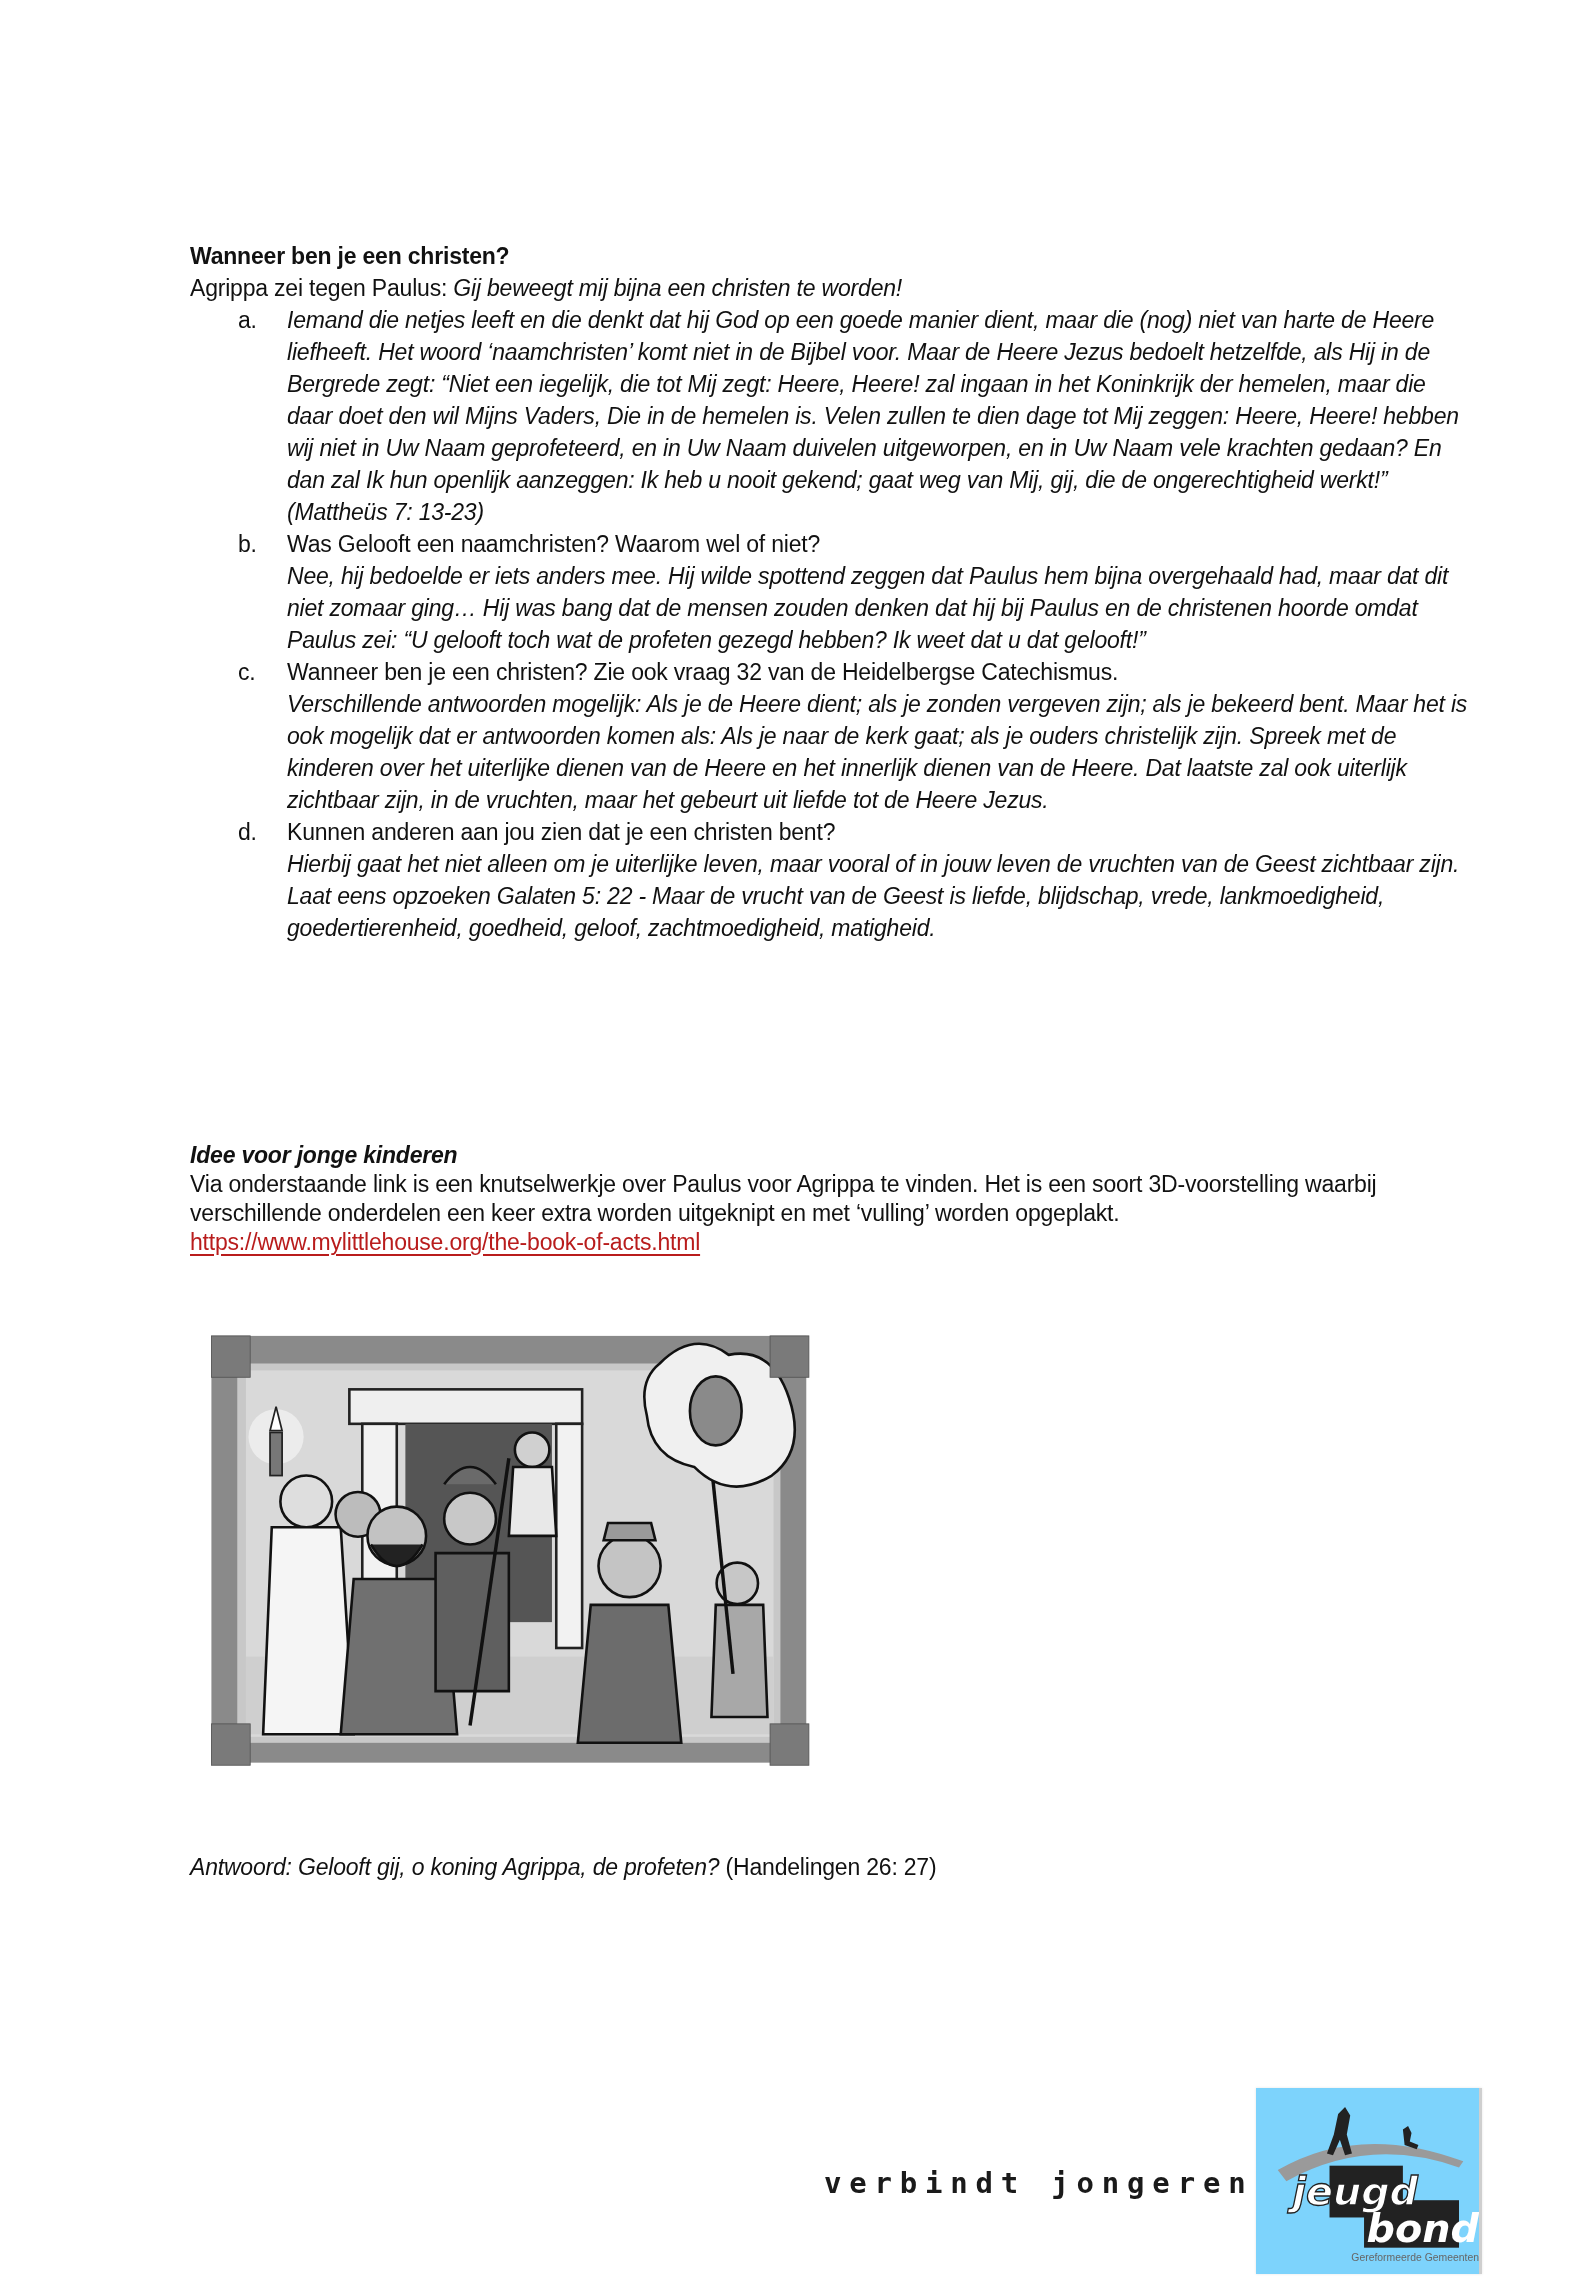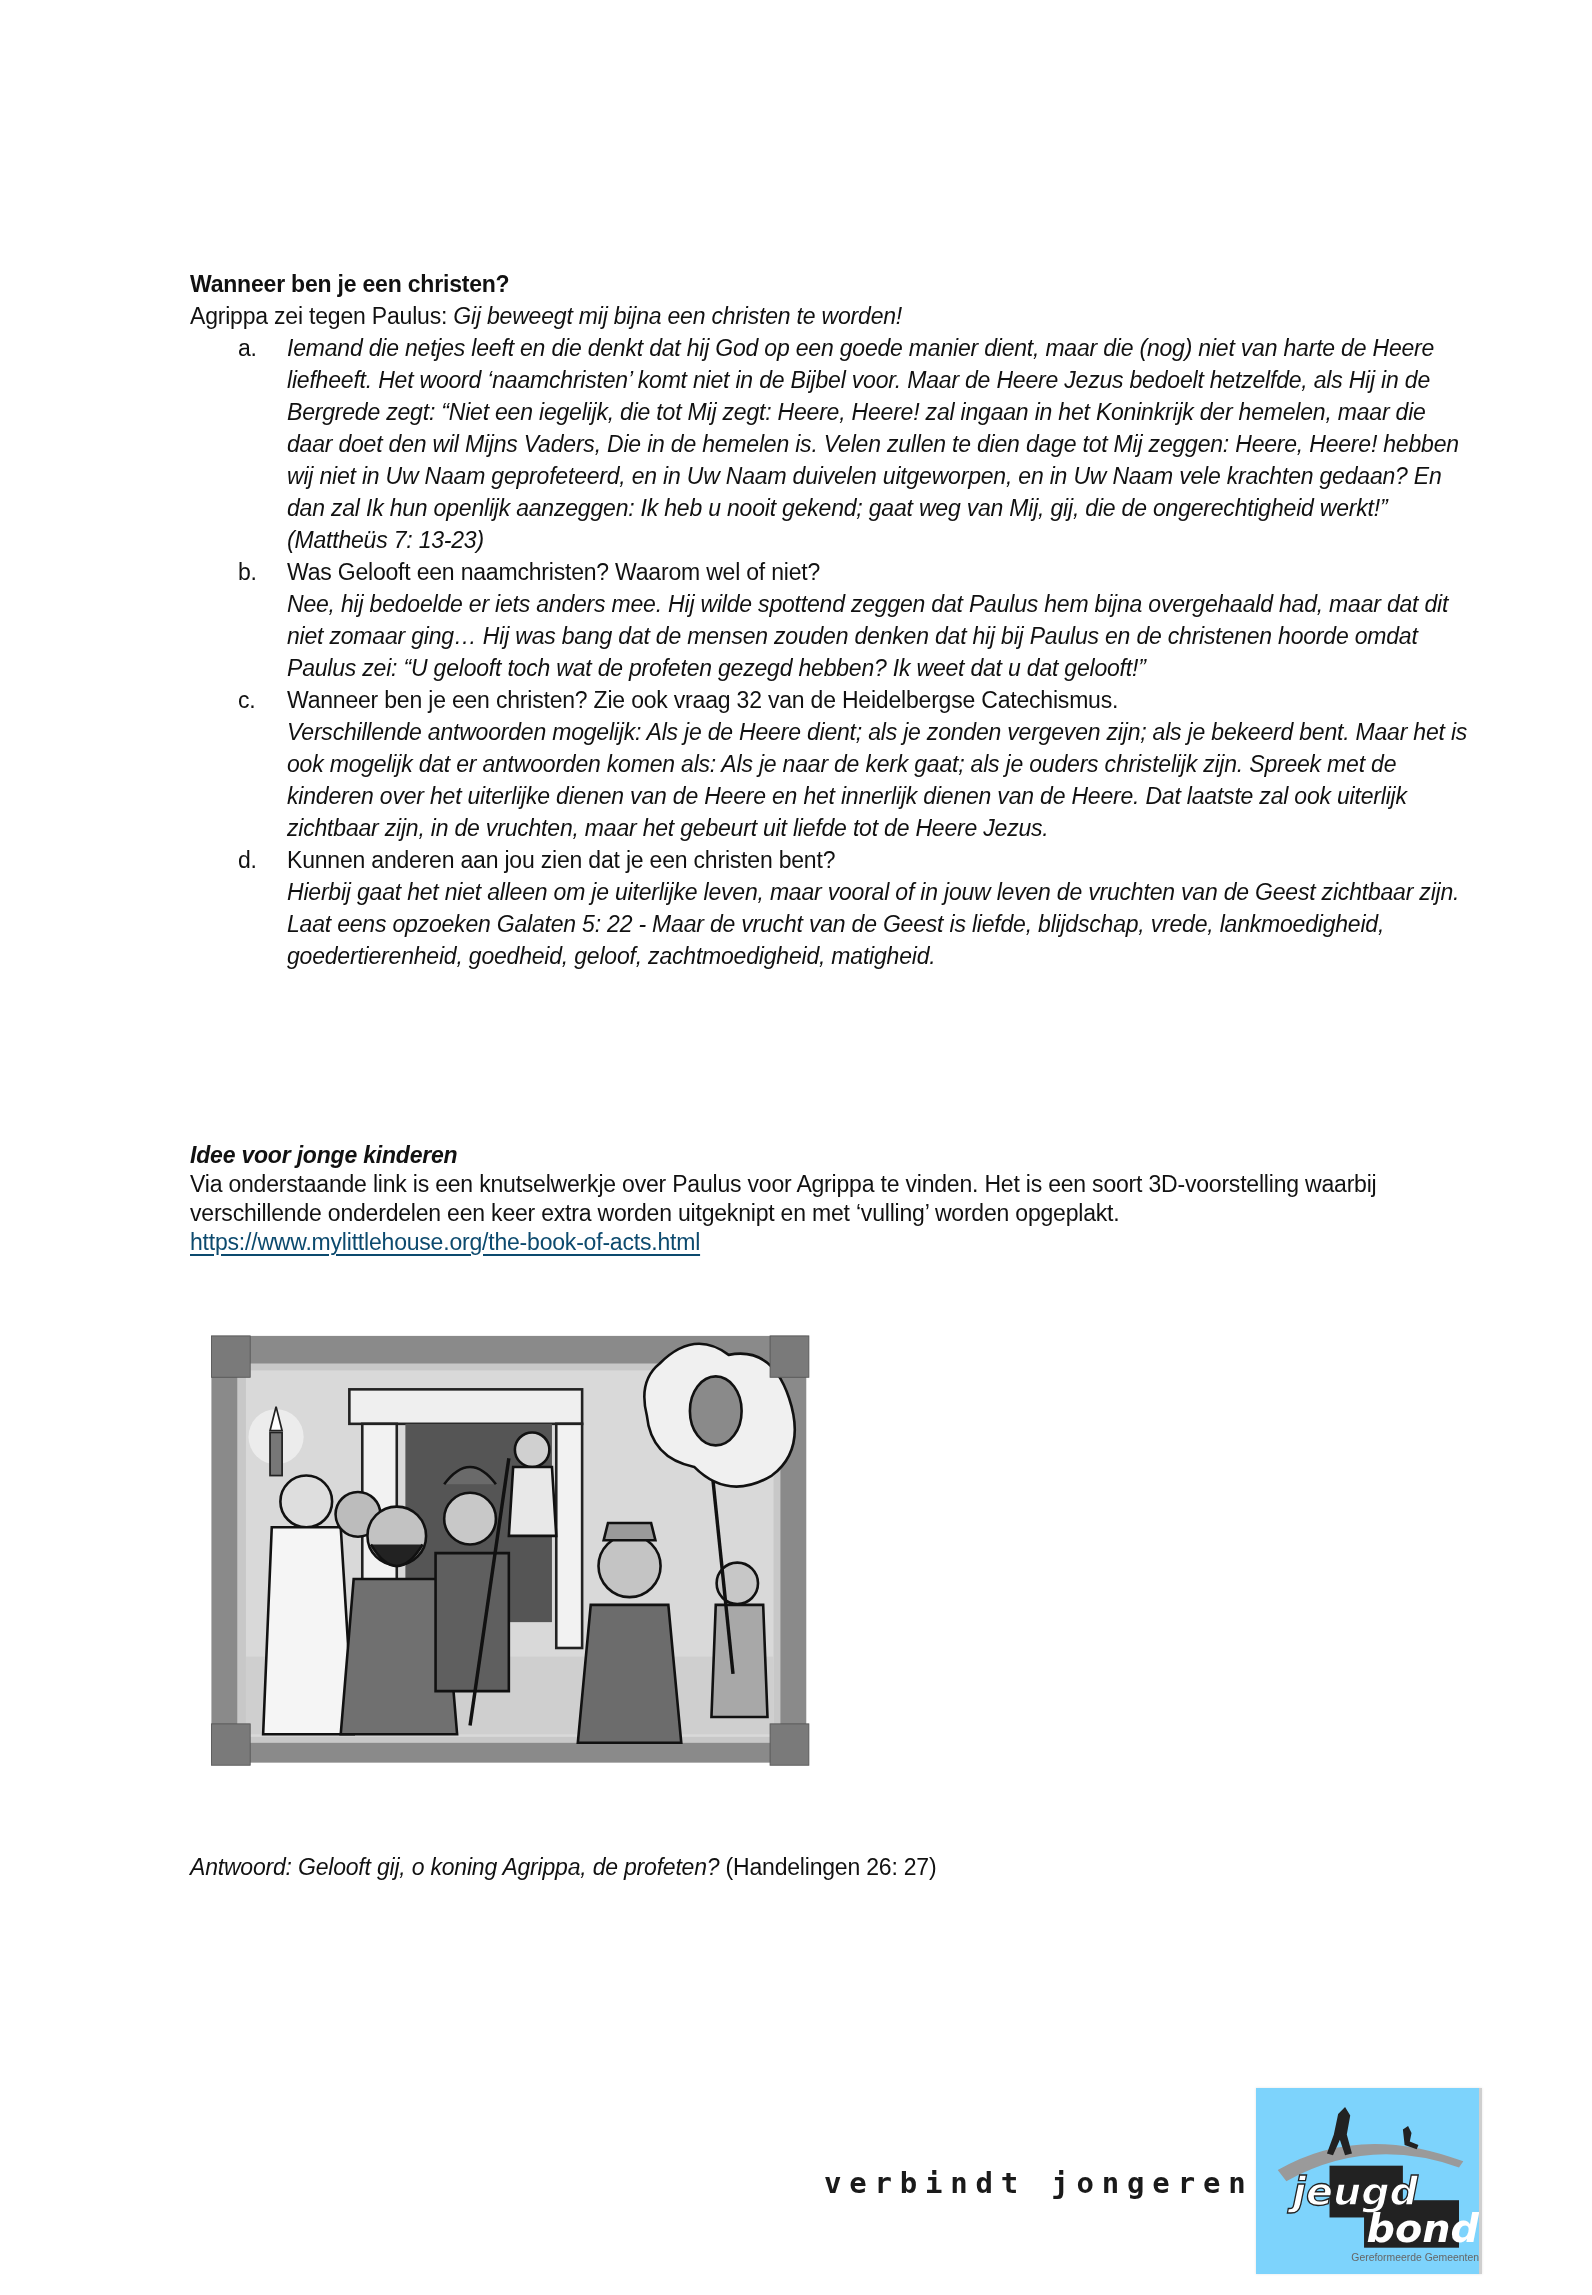--- a/index.html
+++ b/index.html
@@ -3,29 +3,29 @@
 <meta charset="utf-8">
 <style>
   html, body { margin: 0; padding: 0; background: #ffffff; }
   body {
     width: 1592px; height: 2295px; position: relative; overflow: hidden;
     font-family: "Liberation Sans", "DejaVu Sans", sans-serif;
     color: #111111;
   }
   .page { position: absolute; left: 0; top: 0; width: 1592px; height: 2295px; background: #fff; }
   .block { position: absolute; left: 190px; width: 1286px; font-size: 23px; line-height: 32px; letter-spacing: -0.2px; }
-  .h-bold { font-weight: bold; margin-top: 28px; }
+  .h-bold { font-weight: bold; }
   .h-bold-italic { font-weight: bold; font-style: italic; }
   .it { font-style: italic; }
   .list { margin: 0; padding: 0; list-style: none; }
   .list li { position: relative; padding-left: 97px; }
   .list .marker { position: absolute; left: 48px; top: 0; }
   .answer { font-style: italic; }
   .lower { line-height: 29px; }
-  .link { color: #0c4a6e; text-decoration: underline; text-underline-offset: 3.5px; text-align: center; }
+  .link { color: #b91c1c; text-decoration: underline; text-underline-offset: 3.5px; text-align: center; }
   .illustration {
     position: absolute; left: 211px; top: 1329px; width: 600px; height: 444px;
   }
   .footer-tagline {
     position: absolute; left: 824px; top: 2166px; font-family: "DejaVu Sans Mono", monospace;
     font-size: 29px; letter-spacing: 7.8px; color: #1a1a1a; font-weight: bold; transform: scaleY(0.95);
   }
   .logo-box {
     position: absolute; left: 1256px; top: 2088px; width: 223px; height: 186px;
     background: #7dd3fc; border-right: 3.5px solid #cfcfcf; box-shadow: 0 0 2.6px #e6e6e6;

